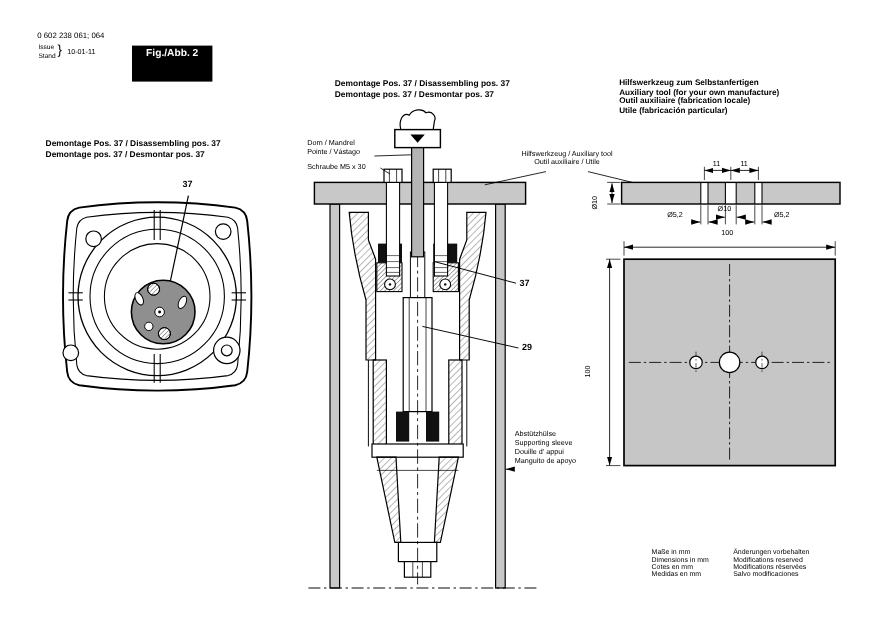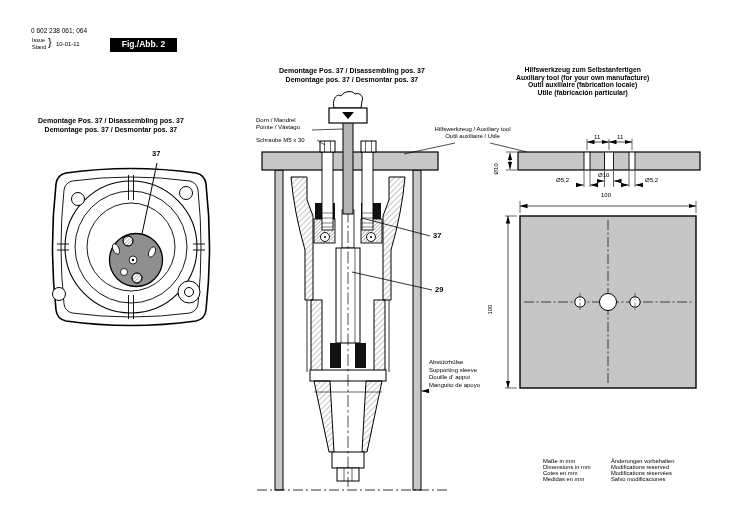--- a/index.html
+++ b/index.html
@@ -1,19 +1,19 @@
 <!DOCTYPE html>
 <html><head>
 <meta charset="utf-8">
 <style>
   html,body{margin:0;padding:0;background:#e9e9e9;}
   .page{position:relative;width:730px;height:516px;background:#ffffff;overflow:hidden;
         font-family:"Liberation Sans","DejaVu Sans",sans-serif;color:#000;}
   .t{position:absolute;white-space:nowrap;line-height:1.1;}
-  .b{font-weight:bold;text-align:center;}
+  .b{font-weight:bold;}
   .s55{font-size:5.5px;} .s58{font-size:5.8px;} .s6{font-size:6px;} .s65{font-size:6.5px;}
   .s68{font-size:6.8px;} .s7{font-size:7px;} .s75{font-size:7.5px;}
   .lh62{line-height:6.2px;} .lh7{line-height:7px;} .lh77{line-height:7.7px;} .lh85{line-height:8.5px;}
   .ctr{text-align:center;}
   .rot{transform:rotate(-90deg);transform-origin:0 100%;}
   .badge{position:absolute;background:#000;color:#fff;font-weight:bold;font-size:8.5px;
          text-align:center;line-height:13px;}
   svg{position:absolute;left:0;top:0;}
 </style>
 </head>
@@ -205,21 +205,21 @@
         <line x1="508" y1="216" x2="508" y2="388" stroke-width="0.7" marker-start="url(#arr)" marker-end="url(#arr)"></line>
       </g>
     </g>
   </svg>
 
   <div class="t s65" style="left:31px;top:27px;">0 602 238 061; 064</div>
   <div class="t s55" style="left:32px;top:37px;">Issue</div>
   <div class="t s55" style="left:32px;top:43.5px;">Stand</div>
   <div class="t" style="left:48px;top:36px;font-size:11px;">}</div>
   <div class="t s6" style="left:56px;top:41px;">10-01-11</div>
-  <div class="badge" style="left:110px;top:38px;width:67px;height:14px;">Fig./Abb. 2</div>
+  <div class="badge" style="left:110px;top:38px;width:67px;height:30px;">Fig./Abb. 2</div>
 
   <div class="t" style="left:38px;top:117px;">
     <div class="s7 b lh85">Demontage Pos. 37 / Disassembling pos. 37</div>
     <div class="s7 b lh85">Demontage pos. 37 / Desmontar pos. 37</div>
   </div>
   <div class="t s75 b" style="left:152px;top:150px;">37</div>
 
   <div class="t" style="left:279px;top:67px;">
     <div class="s7 b lh85">Demontage Pos. 37 / Disassembling pos. 37</div>
     <div class="s7 b lh85">Demontage pos. 37 / Desmontar pos. 37</div>

